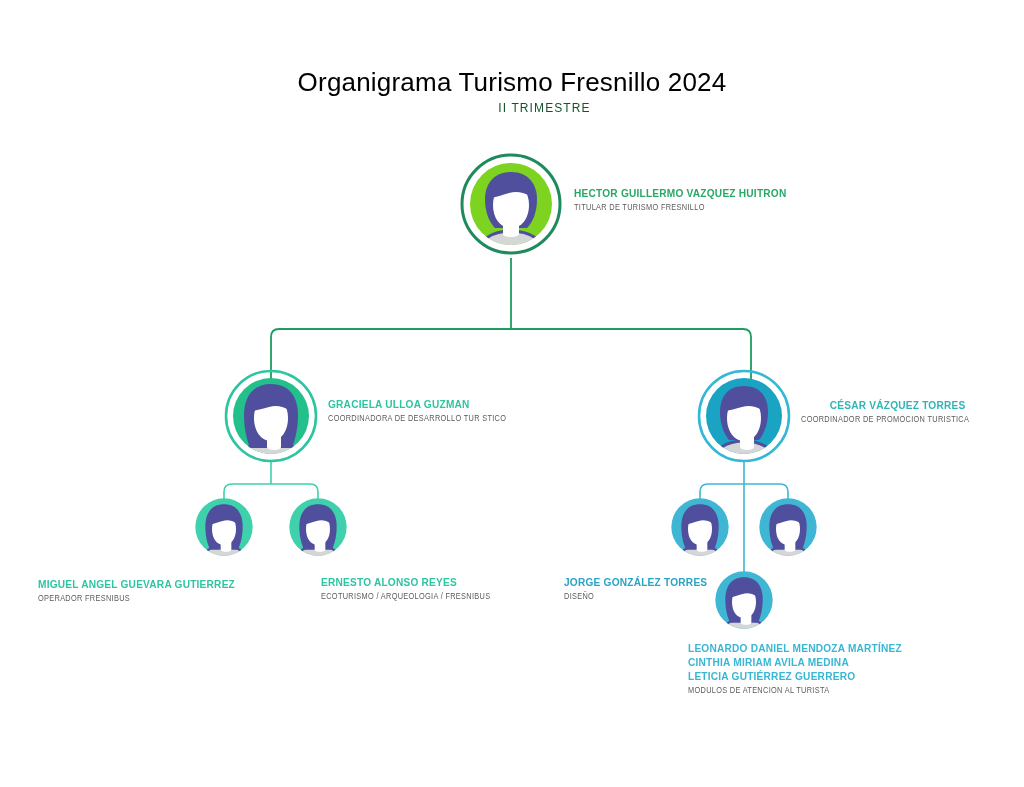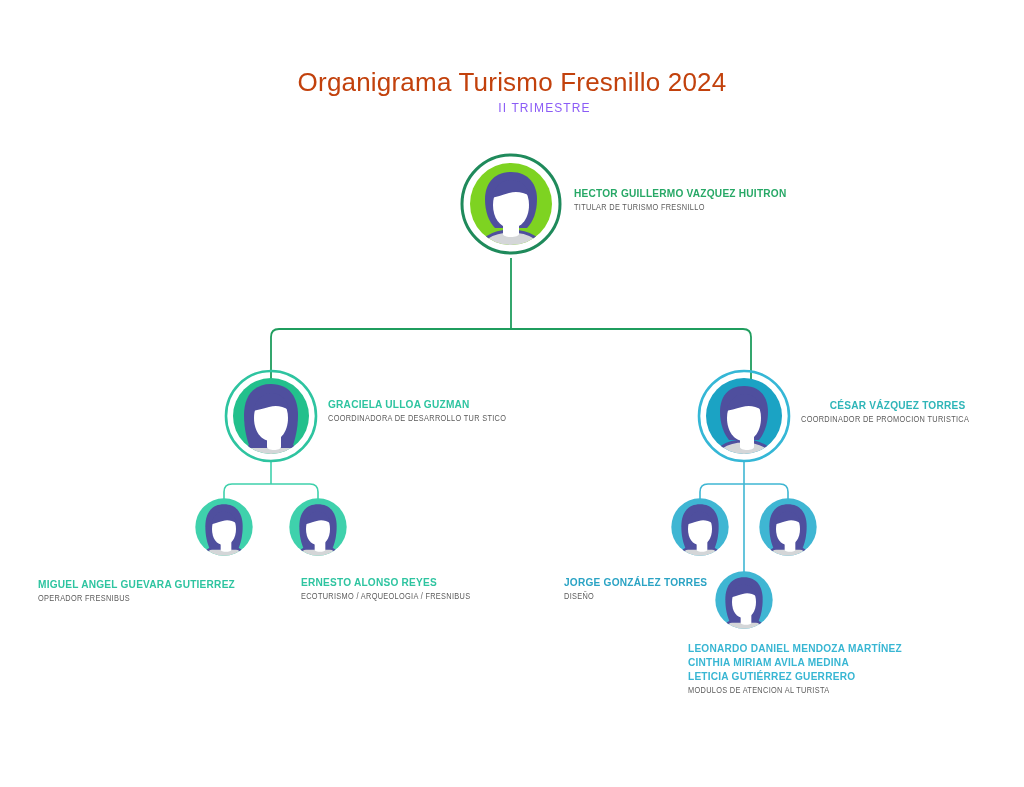--- a/index.html
+++ b/index.html
@@ -23,30 +23,30 @@
     position: absolute;
     left: 0;
     top: 66px;
     width: 1024px;
     text-align: center;
   }
   #chart-title {
     font-family: "Liberation Sans", sans-serif;
     font-size: 26px;
     font-weight: 400;
-    color: #c2410c;
+    color: #000000;
     letter-spacing: 0.2px;
     line-height: 32px;
     white-space: nowrap;
   }
   #chart-subtitle {
     font-family: "Liberation Sans", sans-serif;
     font-size: 12px;
     font-weight: 400;
-    color: #8b5cf6;
+    color: #14532d;
     letter-spacing: 1.1px;
     margin-top: 3px;
     padding-left: 65px;
     white-space: nowrap;
   }
 
   
   #connectors {
     position: absolute;
     left: 0;
@@ -221,21 +221,21 @@
         </clipPath>
       <g clip-path="url(#clipLC2)">
         <ellipse cx="48" cy="98" rx="34" ry="22" fill="#d4d6d8" stroke="#4f4f9e" stroke-width="3.4"></ellipse>
         <path d="M 48 14 C 28 14 20 29 20 47 C 20 62 23 73 27 82 L 69 82 C 73 73 76 62 76 47 C 76 29 68 14 48 14 Z" fill="#4f4f9e"></path>
         <path d="M 48 28 C 36 28 30 38 30 51 C 30 65 37 75 48 75 C 59 75 66 65 66 51 C 66 38 60 28 48 28 Z" fill="#ffffff"></path>
         <path d="M 29 44 C 32 30 40 24 50 25 C 59 26 66 33 67 43 C 60 38 53 37 46 39 C 38 41 33 43 29 44 Z" fill="#4f4f9e"></path>
         <path d="M 43 69 L 43 82 C 43 86 59 86 59 82 L 59 69 Z" fill="#ffffff"></path>
       </g>
     </svg>
   </div>
-  <div class="label" style="left:301px; top:575px;">
+  <div class="label" style="left:321px; top:575px;">
     <div class="name name-mint">ERNESTO ALONSO REYES</div>
     <div class="role">ECOTURISMO / ARQUEOLOGIA / FRESNIBUS</div>
   </div>
 
   <div class="node" style="left:668px; top:495px;">
     <svg class="avatar" width="64" height="64" viewBox="0 0 96 96">
       <circle cx="48" cy="48" r="43" fill="#3fb6d3"></circle>
       <clipPath id="clipRC1">
           <circle cx="48" cy="48" r="43"></circle>
         </clipPath>

